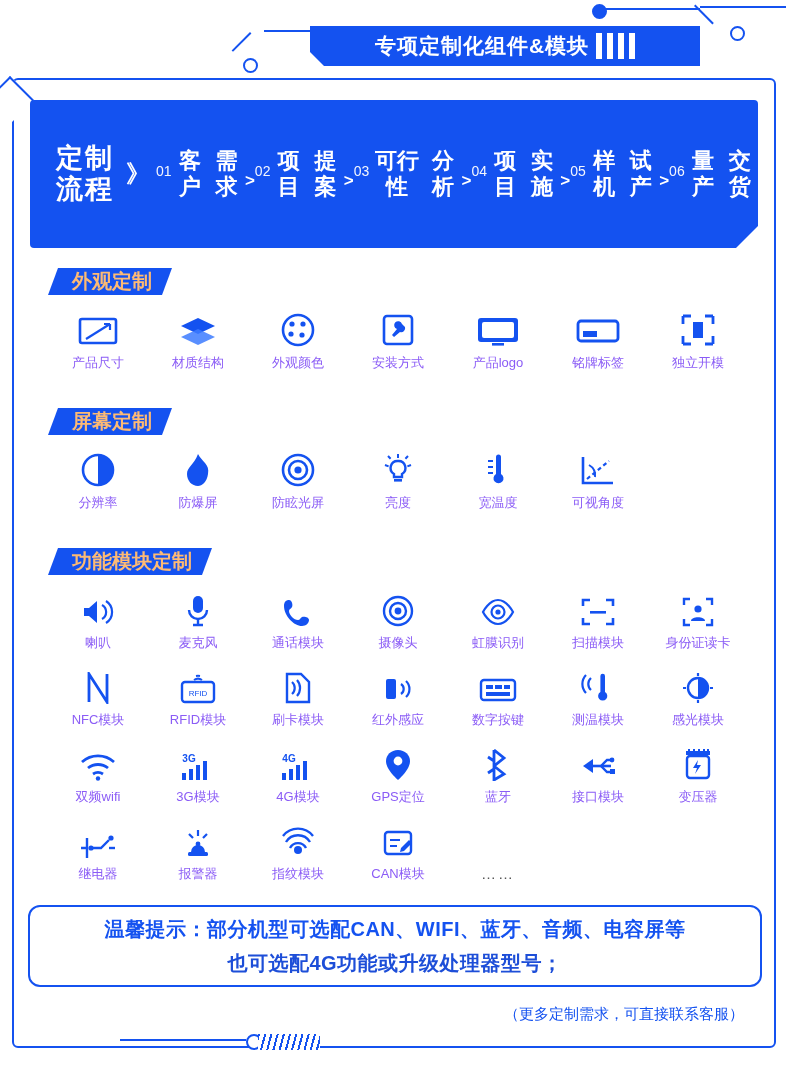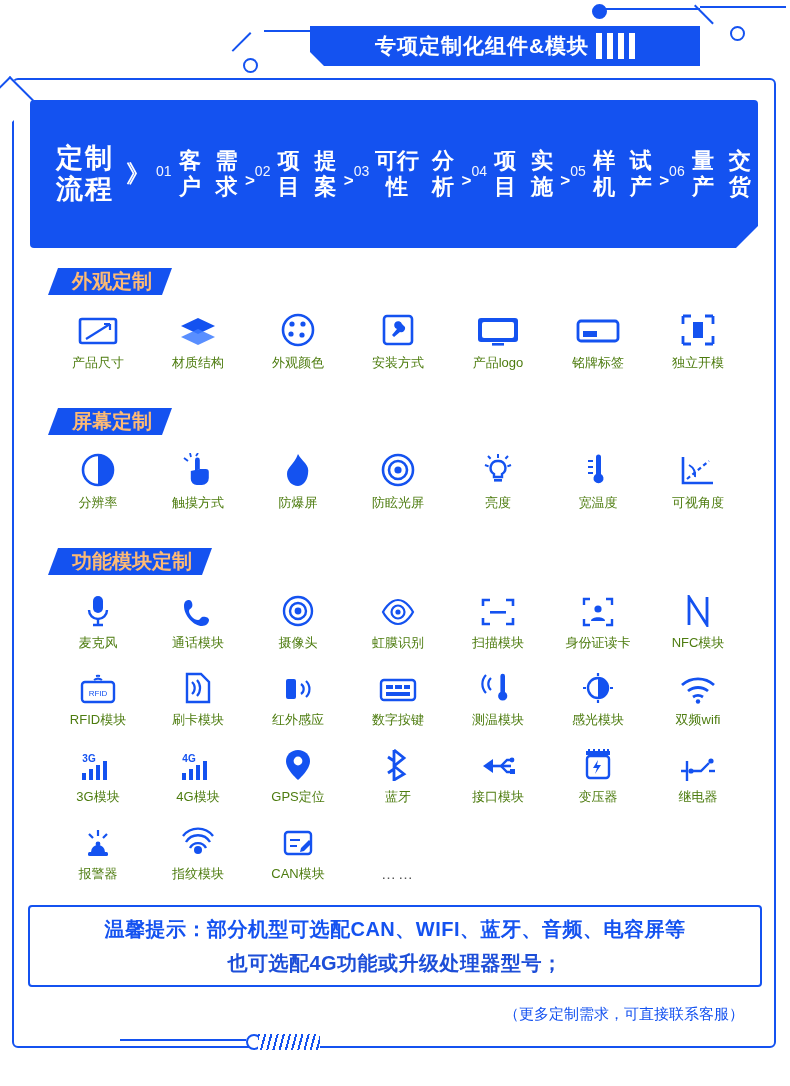--- a/index.html
+++ b/index.html
@@ -67,27 +67,27 @@
   }
   .sec{position:absolute;left:48px;}
 
   
   .grid{display:flex;flex-wrap:wrap;width:700px;}
   .cell{
     width:100px;display:flex;flex-direction:column;align-items:center;
     margin-top:12px;
   }
   .cell .ico{height:40px;display:flex;align-items:flex-end;justify-content:center;}
-  .cell .cap{font-size:13px;margin-top:7px;color:#4d7c0f;white-space:nowrap;}
+  .cell .cap{font-size:13px;margin-top:7px;color:#8b5cf6;white-space:nowrap;}
   .cell.blank .cap{font-size:15px;letter-spacing:2px;color:#555;}
 
   
   .tip{
     position:absolute;left:28px;top:905px;width:734px;height:82px;
-    border:2px solid #1452f0;border-radius:4px;box-sizing:border-box;
+    border:2px solid #1452f0;border-radius:12px;box-sizing:border-box;
     display:flex;flex-direction:column;justify-content:center;
     align-items:center;
   }
   .tip-l1{font-size:20px;color:#1452f0;font-weight:bold;letter-spacing:.5px;}
   .tip-l2{font-size:20px;color:#1d4ed8;font-weight:bold;margin-top:7px;letter-spacing:.5px;}
   .footnote{
     position:absolute;right:46px;top:1005px;font-size:15px;color:#1452f0;
   }
   .bottom-hatch{
     position:absolute;left:258px;top:1034px;width:62px;height:16px;
@@ -262,30 +262,20 @@
     <div class="cell">
       <span class="ico">
         <svg width="34" height="34" viewBox="0 0 34 34">
             <circle cx="17" cy="17" r="15" fill="none" stroke="#1452f0" stroke-width="2.6"></circle>
             <path d="M17 2 a15 15 0 0 1 0 30 z" fill="#1452f0"></path>
           </svg>
       </span>
       <span class="cap">分辨率</span>
     </div>
 
-    <div class="cell">
-      <span class="ico">
-        <svg width="34" height="34" viewBox="0 0 34 34">
-            <path d="M14 18 V7 a2.4 2.4 0 0 1 4.8 0 v9" fill="#1452f0"></path>
-            <path d="M18.8 16 h6 a3 3 0 0 1 3 3 v6 a7 7 0 0 1-7 7 h-5 a6 6 0 0 1-6-6 v-8" fill="#1452f0"></path>
-            <path d="M7 8 l-4-3 M10 4 l-1-4 M15 3 l2-3" stroke="#1452f0" stroke-width="1.8"></path>
-          </svg>
-      </span>
-      <span class="cap">触摸方式</span>
-    </div>
 
     <div class="cell">
       <span class="ico">
         <svg width="30" height="34" viewBox="0 0 30 34">
             <path d="M15 1 C19 9 27 11 25 21 C24 29 19 33 15 33 C9 33 4 28 4 21 C4 14 11 12 15 1 Z" fill="#1452f0"></path>
           </svg>
       </span>
       <span class="cap">防爆屏</span>
     </div>
 
@@ -332,20 +322,29 @@
       <span class="cap">可视角度</span>
     </div>
 
   </div>
 </div>
 
 <div class="sec" style="top:548px;">
   <div class="sec-head">功能模块定制</div>
   <div class="grid">
 
+    <div class="cell">
+      <span class="ico">
+        <svg width="34" height="30" viewBox="0 0 34 30">
+            <path d="M3 11 h5 L16 4 v22 L8 19 H3 z" fill="#1452f0"></path>
+            <path d="M21 8 a8 8 0 0 1 0 14 M25 4 a13 13 0 0 1 0 22" stroke="#1452f0" stroke-width="2.2" fill="none"></path>
+          </svg>
+      </span>
+      <span class="cap">喇叭</span>
+    </div>
     <div class="cell">
       <span class="ico">
         <svg width="26" height="32" viewBox="0 0 26 32">
             <rect x="8" y="1" width="10" height="17" rx="5" fill="#1452f0"></rect>
             <path d="M4 15 a9 9 0 0 0 18 0" stroke="#1452f0" stroke-width="2.4" fill="none"></path>
             <path d="M13 24 v6 M8 30 h10" stroke="#1452f0" stroke-width="2.4"></path>
           </svg>
       </span>
       <span class="cap">麦克风</span>
     </div>

